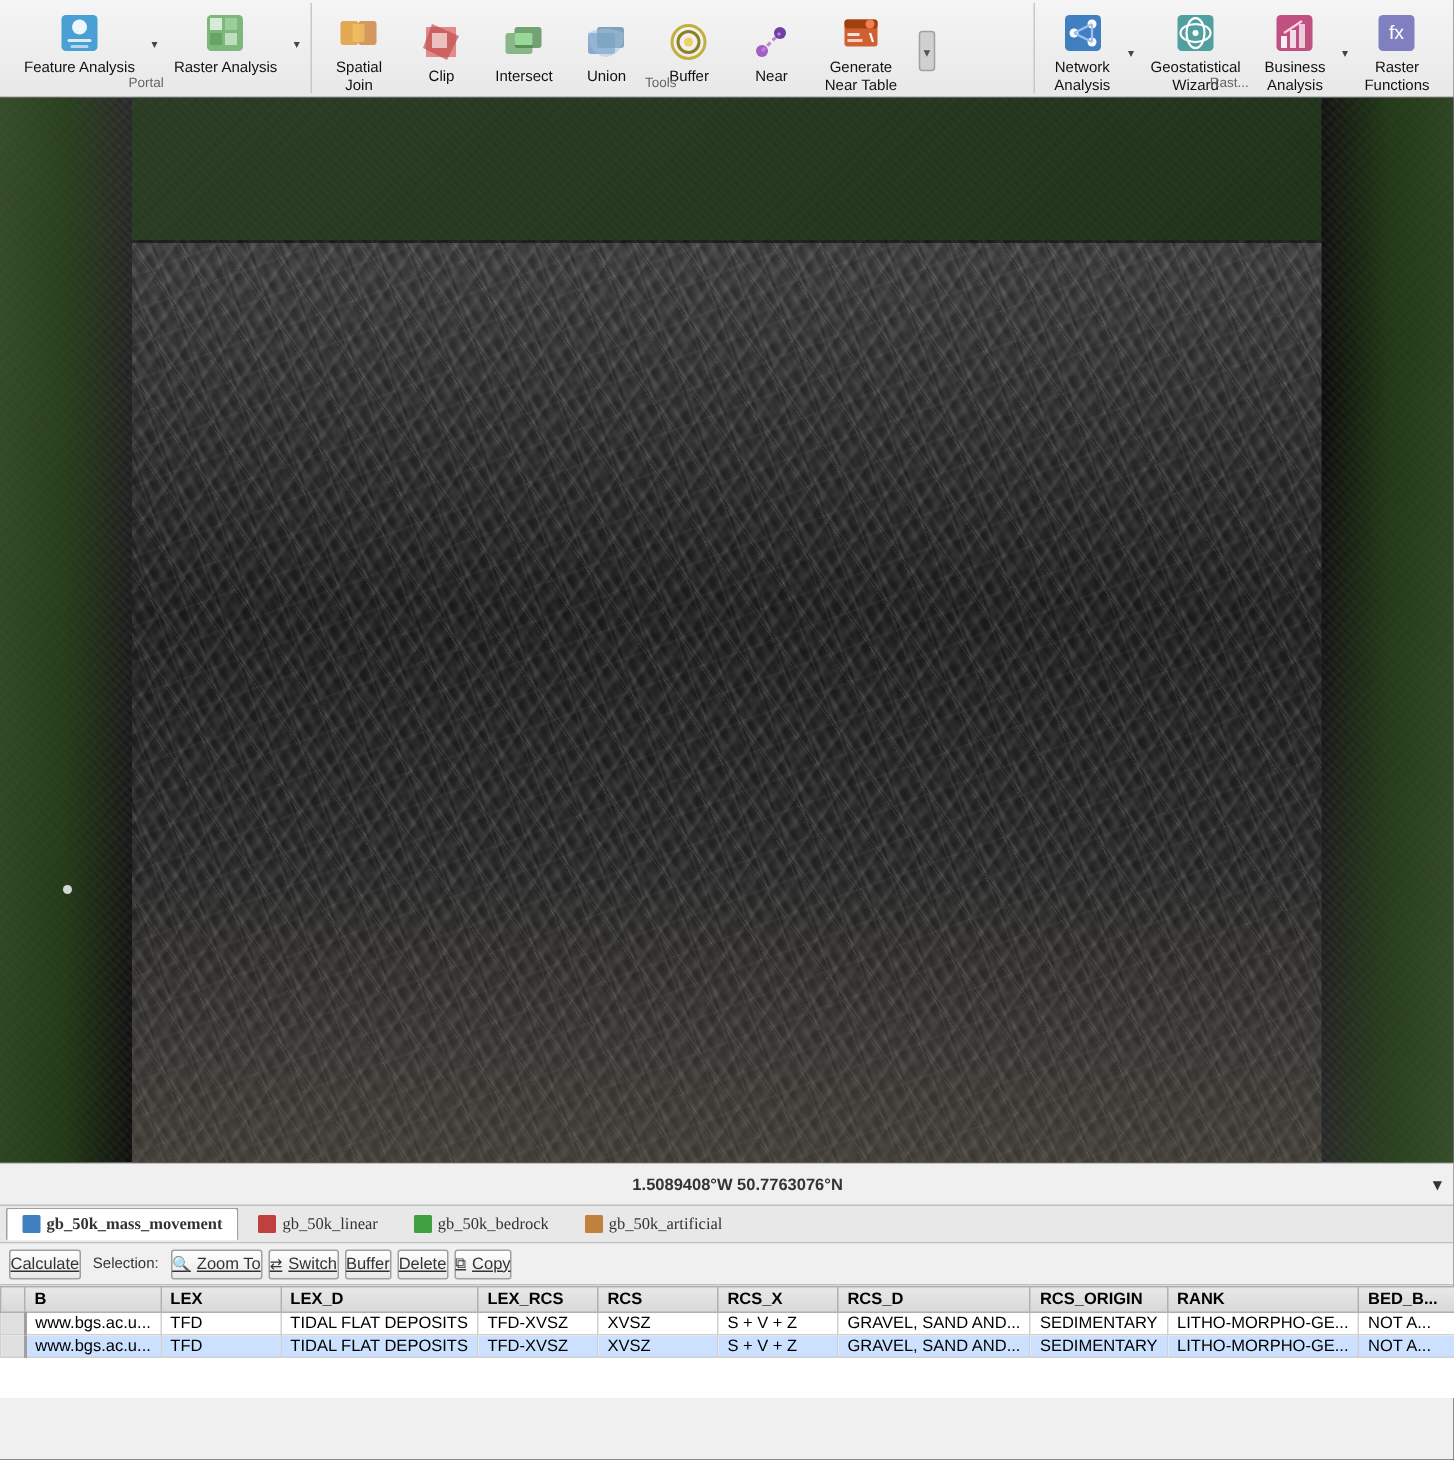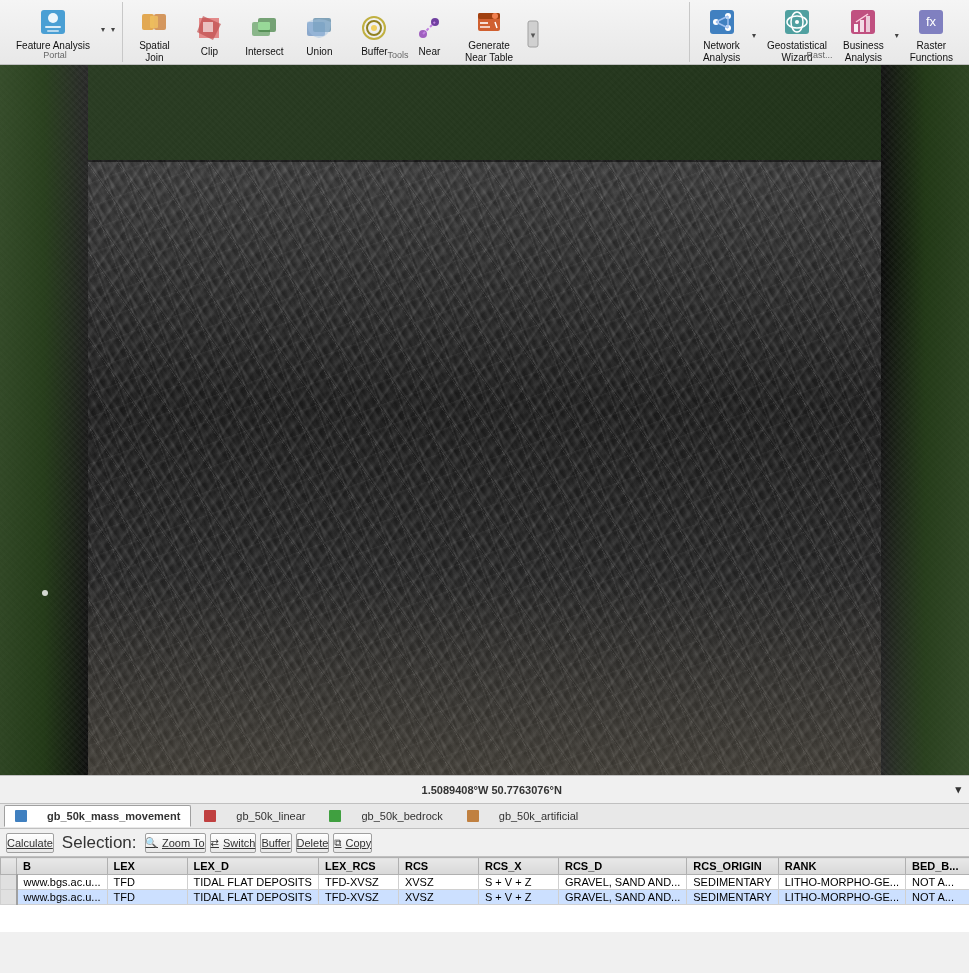--- a/index.html
+++ b/index.html
@@ -193,21 +193,22 @@
       display: flex;
       align-items: center;
       height: 22px;
       padding: 0 10px;
       border: 1px solid transparent;
       border-radius: 2px 2px 0 0;
       cursor: pointer;
       font-size: 11px;
       color: #333;
       background: transparent;
-      gap: 20px;
+      gap: 4px;
+      font-family: Liberation Serif, serif;
     }
     .tab.active {
       background: #fff;
       border-color: #a0a0a0;
       border-bottom-color: #fff;
       font-weight: bold;
     }
 
     
     .attr-toolbar {
@@ -288,20 +289,33 @@
             <circle cx="14" cy="10" r="5" fill="#fff" opacity="0.9"></circle>
             <rect x="6" y="18" width="16" height="2" rx="1" fill="#fff" opacity="0.8"></rect>
             <rect x="8" y="22" width="12" height="2" rx="1" fill="#fff" opacity="0.6"></rect>
           </svg>
         </div>
         <span class="label">Feature
 Analysis</span>
       </div>
       <div class="tool-arrow-btn">▾</div>
 
+      <div class="tool-item">
+        <div class="icon-area">
+          <svg class="tool-svg" viewBox="0 0 28 28">
+            <rect x="2" y="2" width="24" height="24" rx="3" fill="#7cb87c"></rect>
+            <rect x="4" y="4" width="8" height="8" fill="#fff" opacity="0.7"></rect>
+            <rect x="14" y="4" width="8" height="8" fill="#a0d0a0" opacity="0.9"></rect>
+            <rect x="4" y="14" width="8" height="8" fill="#60a060" opacity="0.8"></rect>
+            <rect x="14" y="14" width="8" height="8" fill="#fff" opacity="0.5"></rect>
+          </svg>
+        </div>
+        <span class="label">Raster
+Analysis</span>
+      </div>
       <div class="tool-arrow-btn">▾</div>
     </div>
     <span class="group-label">Portal</span>
   </div>
 
   <div class="toolbar-group" style="flex:1;">
     <div class="toolbar-group-inner">
 
       <div class="tool-item">
         <div class="icon-area">
@@ -524,21 +538,21 @@
   <div class="tab">
     <div style="width:12px;height:12px;background:#c08040;border-radius:1px;"></div>
     <span>gb_50k_artificial</span>
   </div>
 </div>
 
 <div class="attr-toolbar">
   <div class="attr-btn">
     <span>Calculate</span>
   </div>
-  <span style="font-size:17px;color:#333;padding:0 4px;">Selection:</span>
+  <span style="font-size:10px;color:#333;padding:0 4px;">Selection:</span>
   <div class="attr-btn">
     <span style="font-size:10px;">🔍</span>
     <span>Zoom To</span>
   </div>
   <div class="attr-btn">
     <span style="font-size:10px;">⇄</span>
     <span>Switch</span>
   </div>
   <div class="attr-btn">
     <span>Buffer</span>

